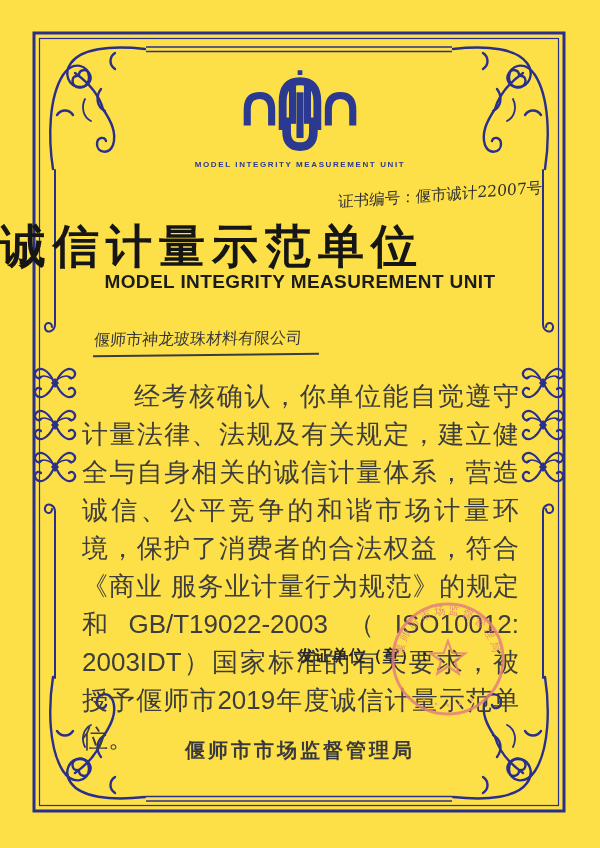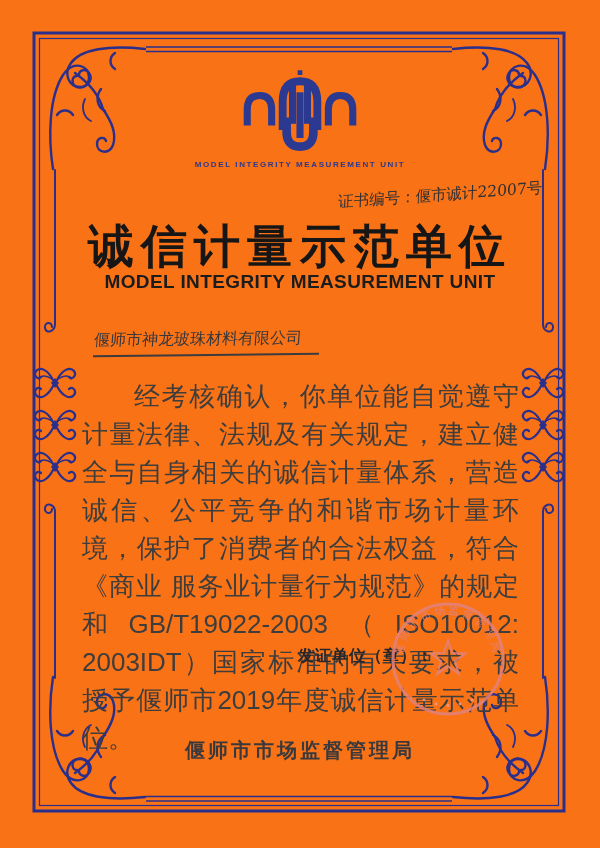--- a/index.html
+++ b/index.html
@@ -1,37 +1,37 @@
 <!DOCTYPE html>
 <html><head>
 <meta charset="utf-8">
 <style>
   html,body{margin:0;padding:0;background:#ffffff;}
   .page{
-    position:relative;width:600px;height:848px;background:#f97316;
+    position:relative;width:600px;height:848px;background:#fde047;
     font-family:"Liberation Sans",sans-serif;overflow:hidden;
   }
   svg{display:block;}
   
   .border-svg{position:absolute;left:0;top:0;}
 
   .logo-wrap{position:absolute;left:0;top:68px;width:600px;text-align:center;}
   .logo-caption{
     margin-top:4px;font-size:8px;font-weight:bold;letter-spacing:1.6px;
     color:#2b3990;
   }
   .cert-no{
     position:absolute;left:338px;top:184px;width:230px;
     font-size:15.5px;color:#2f2f33;
     transform:rotate(-4deg) skewX(-6deg);
     font-family:"DejaVu Serif",serif;
     white-space:nowrap;
   }
   .title{
-    position:absolute;left:0;top:216px;width:600px;text-align:center;
+    position:absolute;left:0;top:216px;width:600px;text-align:left;
     font-family:"Liberation Serif","DejaVu Serif",serif;
     font-size:46px;font-weight:bold;letter-spacing:7px;color:#161616;
     white-space:nowrap;
   }
   .subtitle{
     position:absolute;left:0;top:271px;width:600px;text-align:center;
     font-size:19px;font-weight:bold;letter-spacing:0.4px;color:#1c1c1c;
     white-space:nowrap;
   }
   .company{

